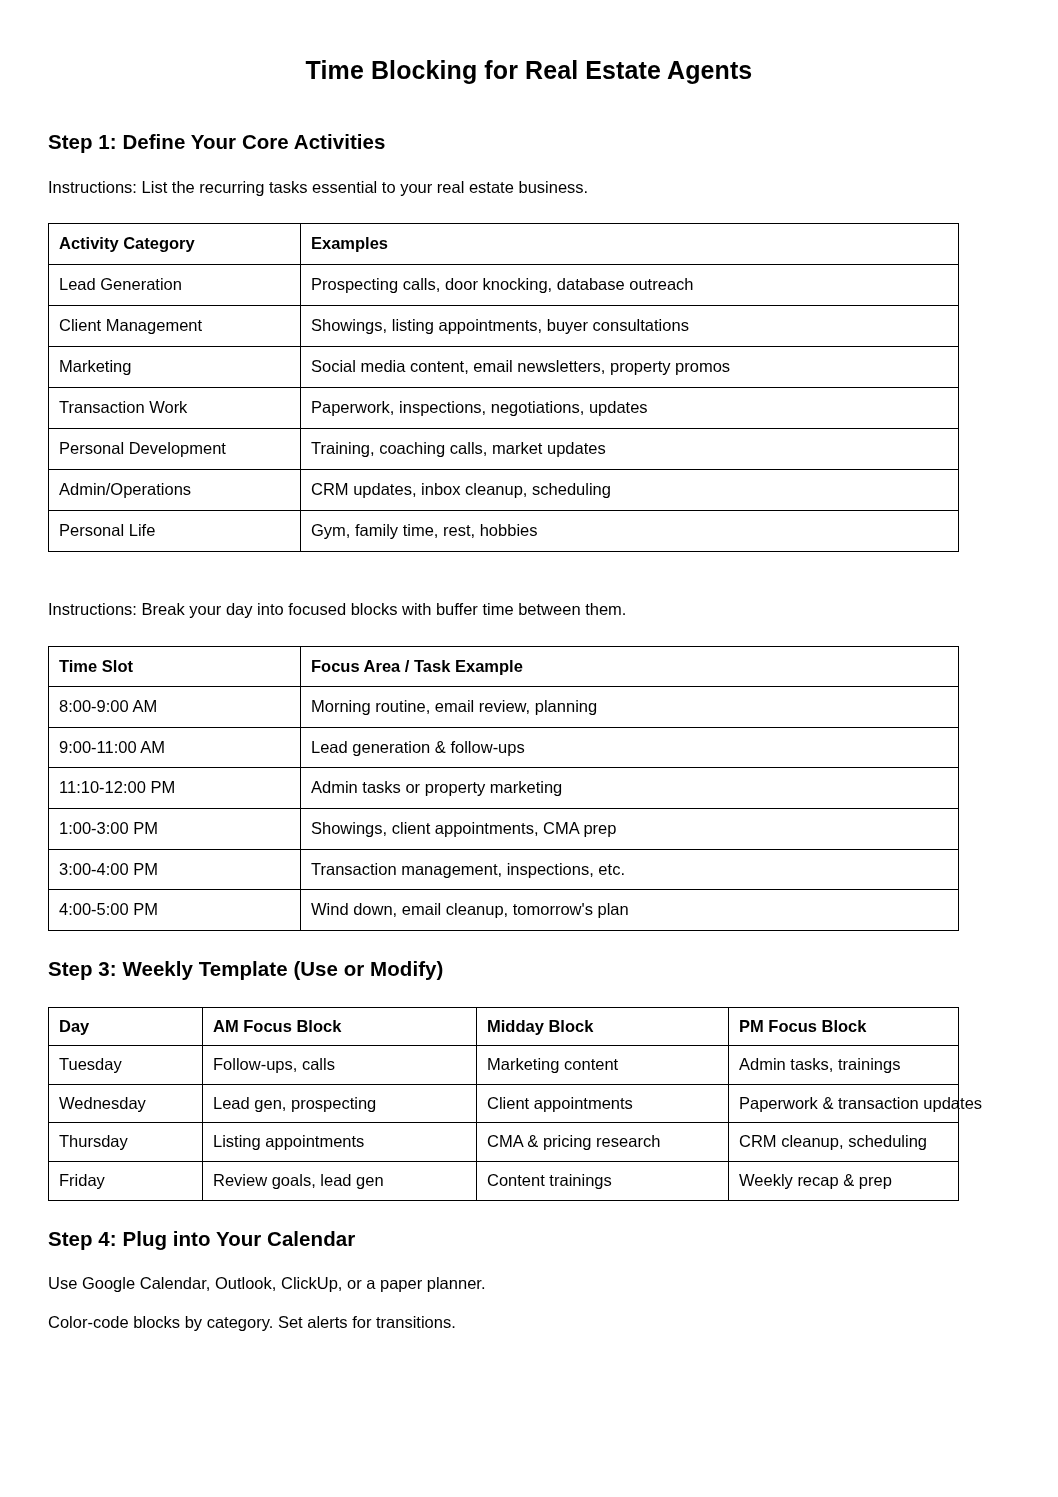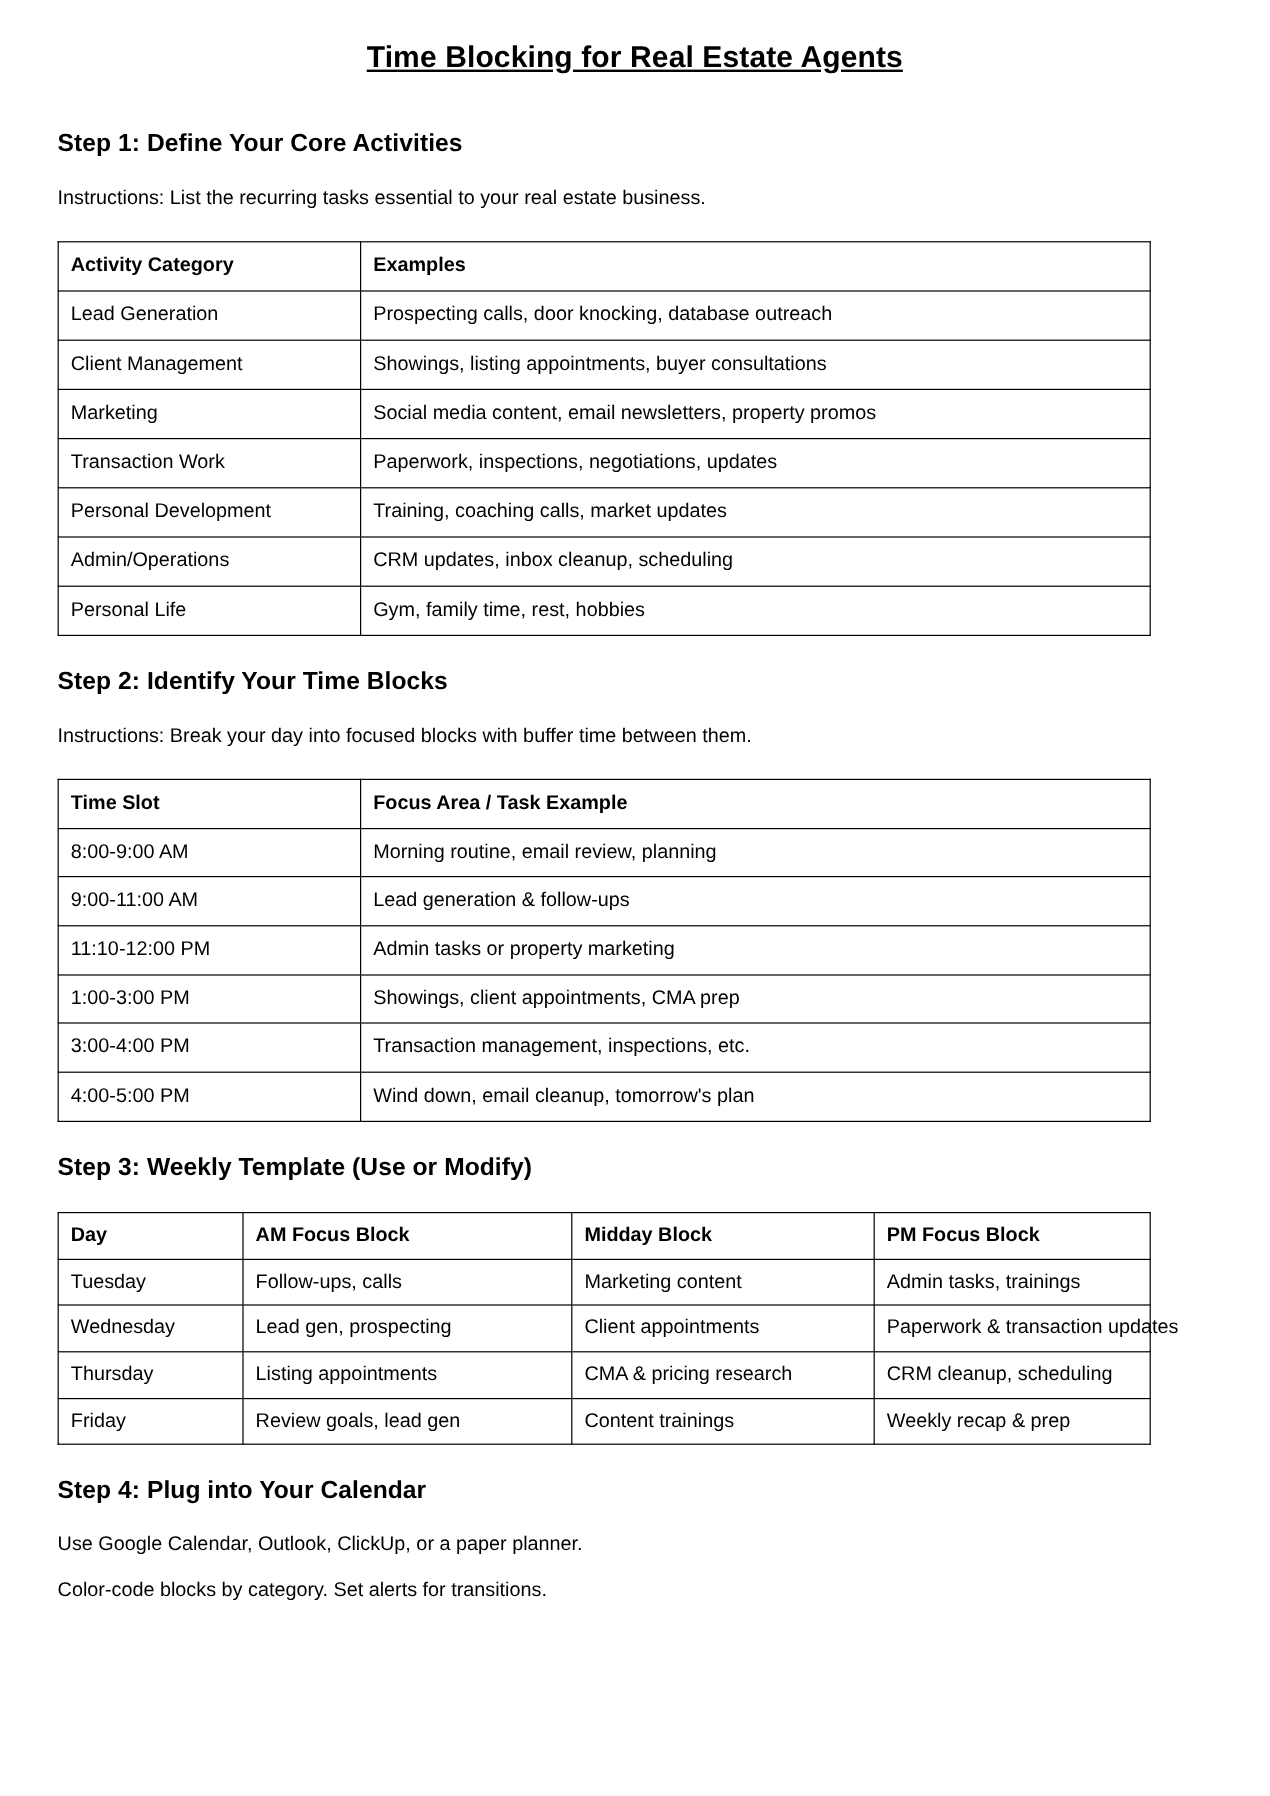--- a/index.html
+++ b/index.html
@@ -24,23 +24,22 @@
     overflow: hidden;
     background: #ffffff;
   }
 
   .doc-title {
     text-align: center;
     font-size: 25px;
     font-weight: bold;
     letter-spacing: 0.1px;
     margin: 0;
-    padding-top: 33px;
+    padding-top: 55px;
     line-height: 1.2;
-    text-decoration: underline;
   }
 
   .content {
     padding-left: 48px;
     padding-right: 20px;
     box-sizing: border-box;
   }
 
   h2.step-heading {
     font-size: 20.5px;
@@ -171,21 +170,20 @@
             <td>Personal Life</td>
             <td>Gym, family time, rest, hobbies</td>
           </tr>
         </tbody>
       </table>
     </section>
 
     <div class="gap-table-to-heading"></div>
 
     <section>
-      <h2 class="step-heading">Step 2: Identify Your Time Blocks</h2>
       <div class="gap-heading-to-instructions"></div>
       <p class="instructions">Instructions: Break your day into focused blocks with buffer time between them.</p>
       <div class="gap-instructions-to-table"></div>
       <table class="doc-table table-timeblocks">
         <colgroup>
             <col class="c1">
             <col class="c2">
           </colgroup>
         <thead>
           <tr>

